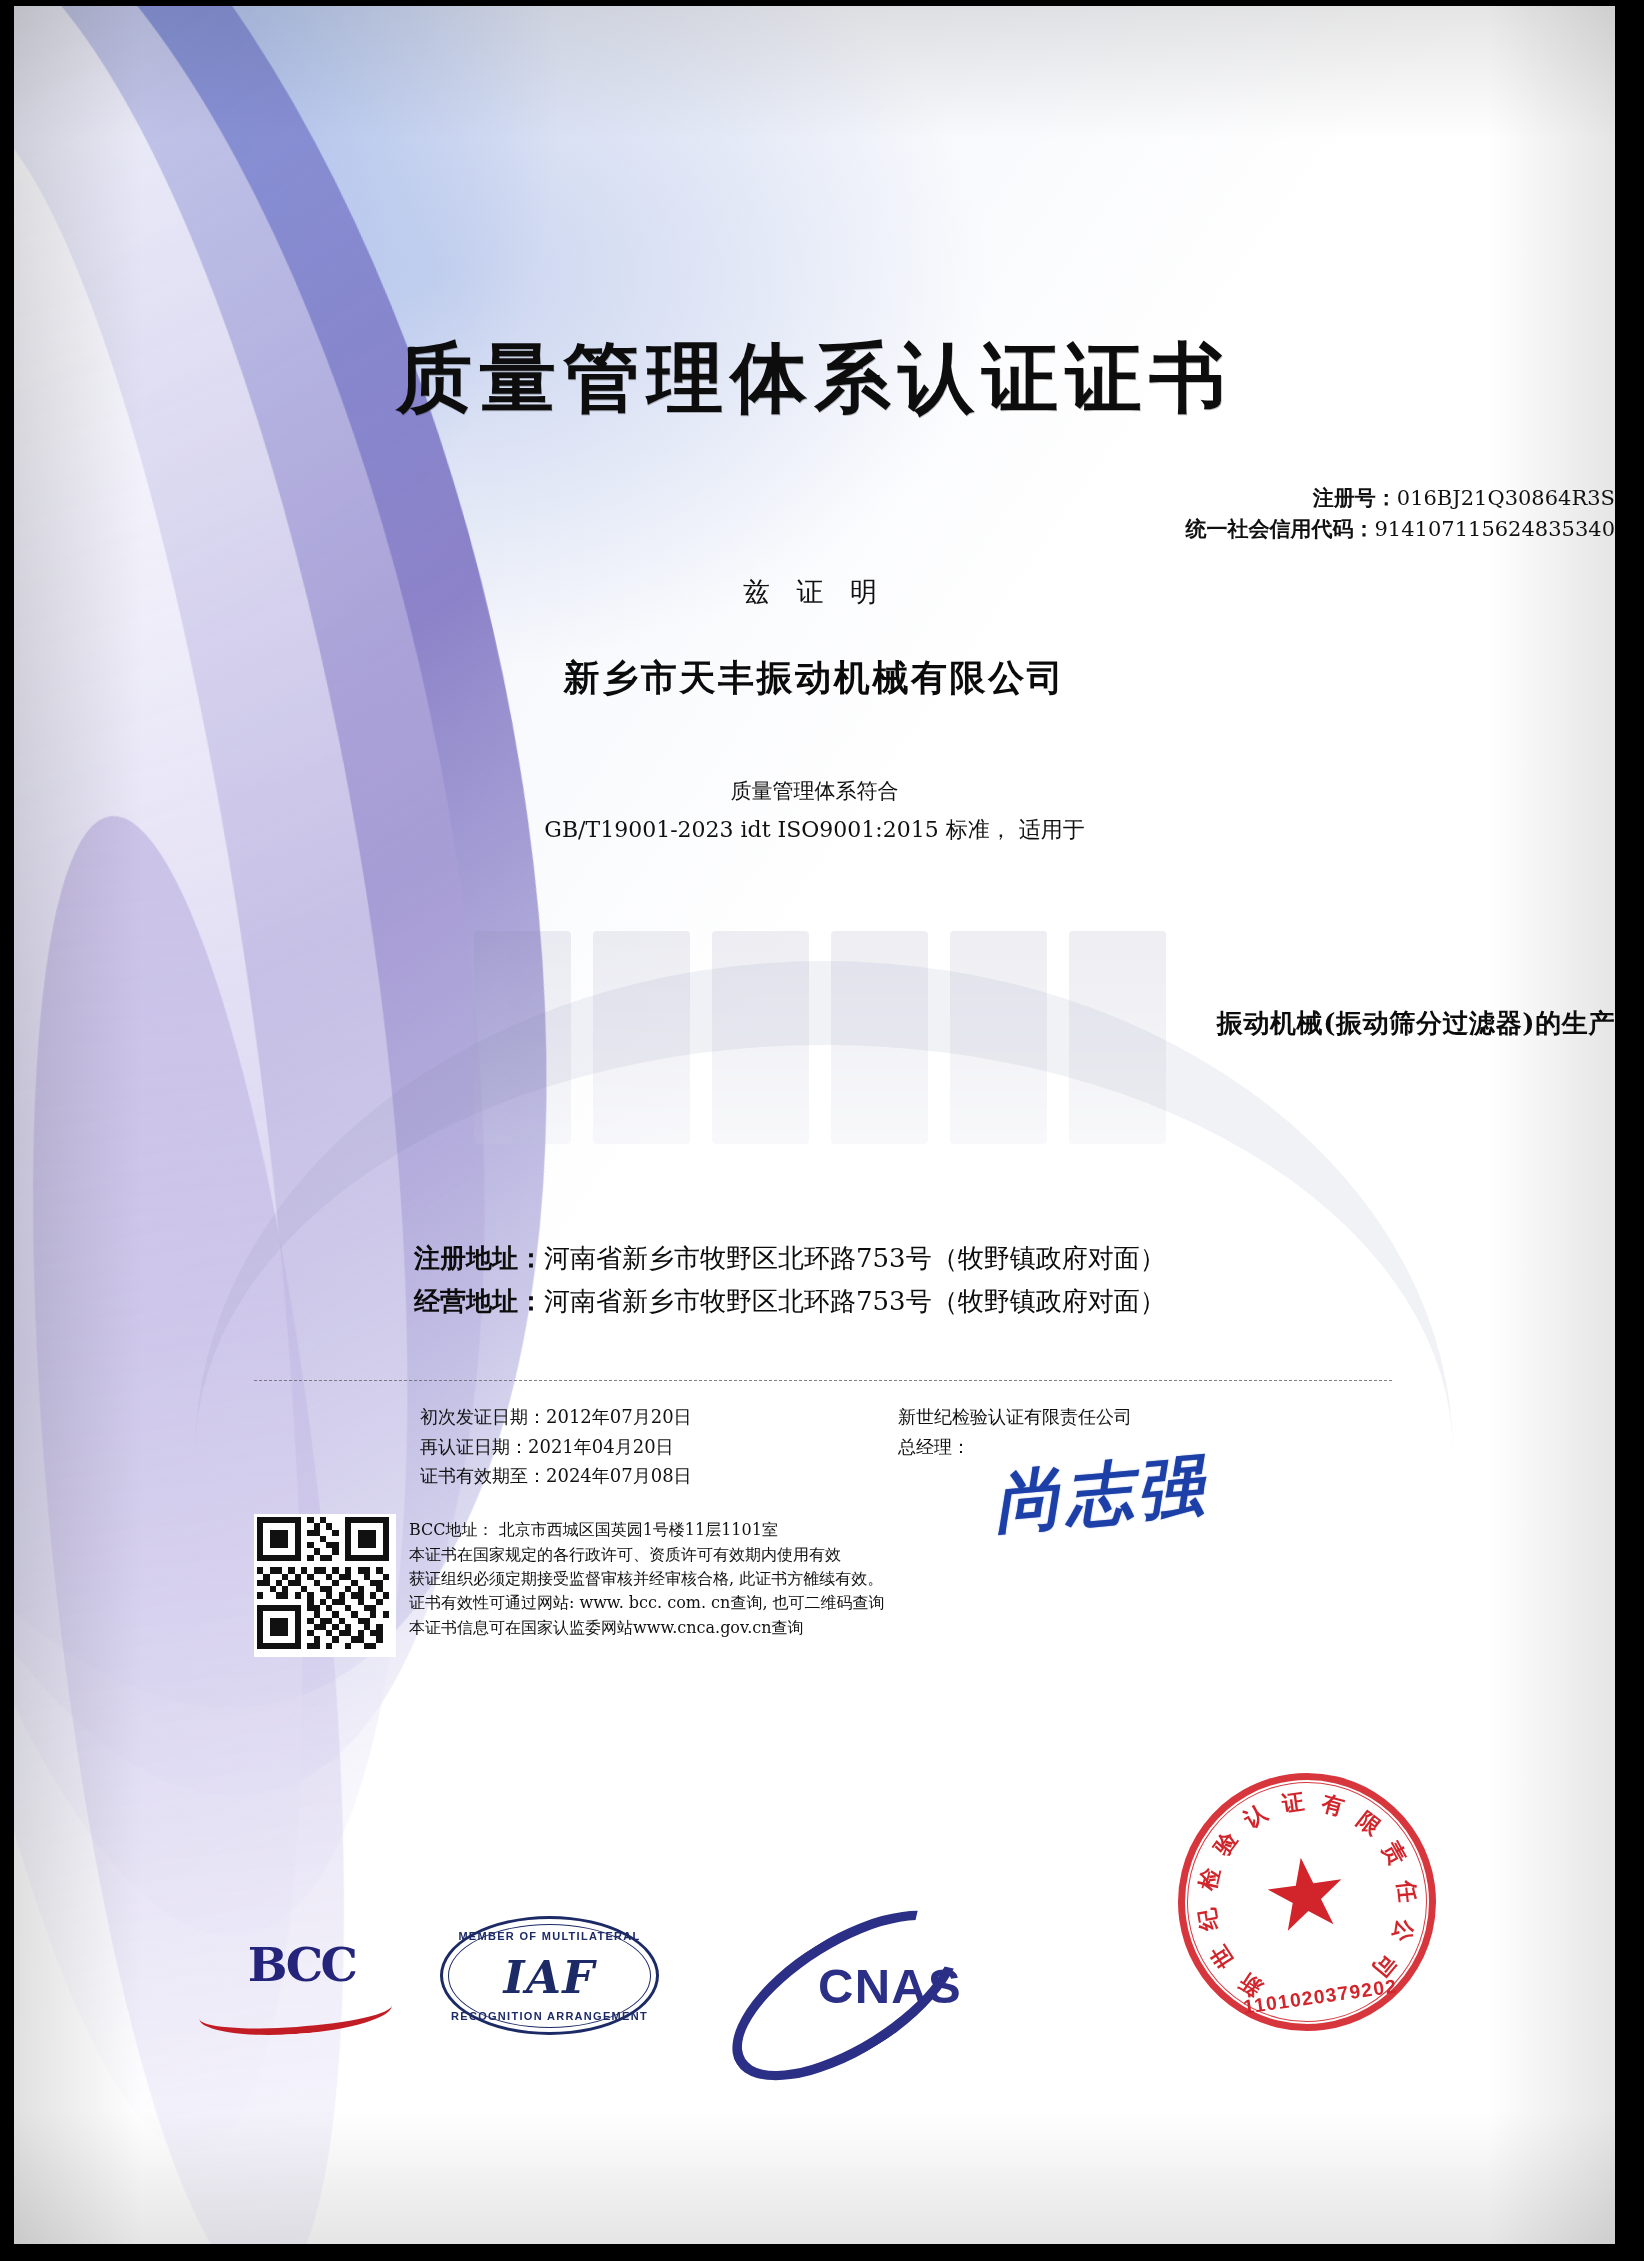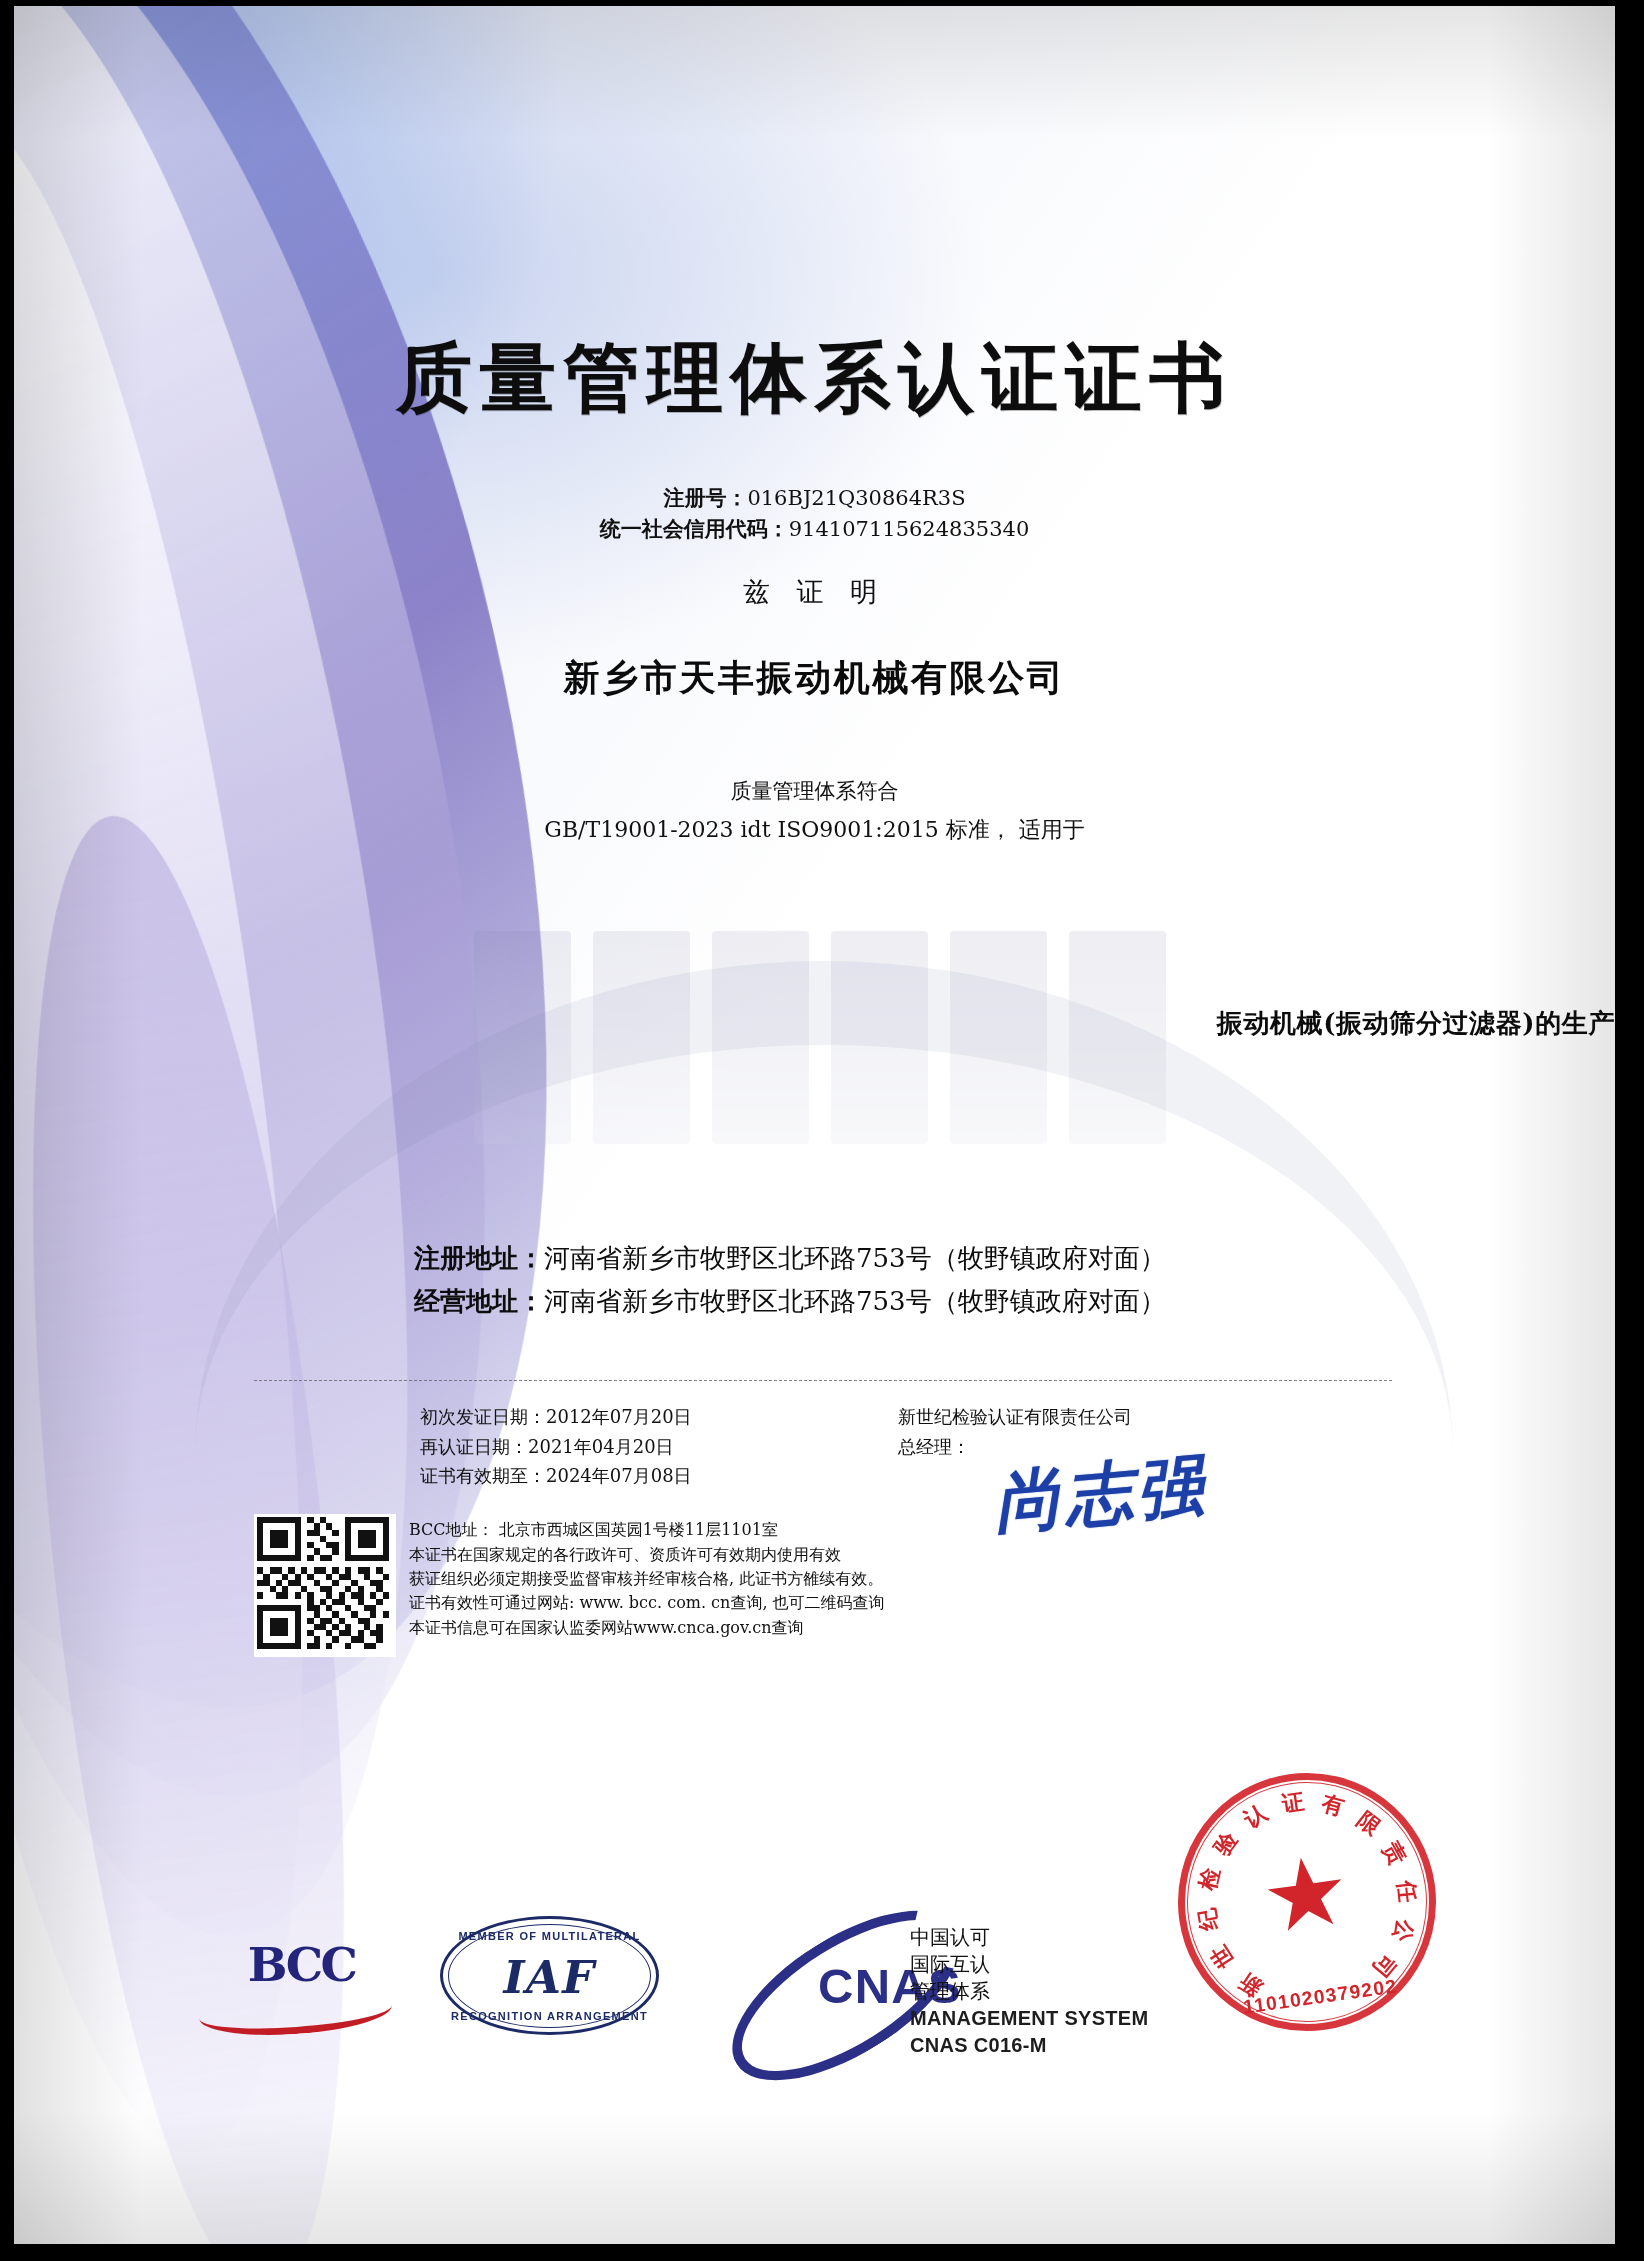--- a/index.html
+++ b/index.html
@@ -135,21 +135,21 @@
     letter-spacing: 7.7px;
     color: #0d0d0d;
     text-shadow: 0.6px 0.6px 0 rgba(0,0,0,.25);
   }
 
   .reg-block {
     position: absolute;
     top: 477px;
     left: 0;
     width: 1601px;
-    text-align: center;
+    text-align: right;
     font-family: "DejaVu Serif", "Liberation Serif", serif;
     font-size: 21px;
     line-height: 1.45;
     color: #111;
   }
   .reg-block b { font-weight: bold; }
 
   .hereby {
     position: absolute;
     top: 568px;
@@ -674,27 +674,20 @@
           <div class="iaf-top">MEMBER OF MULTILATERAL</div>
           <div class="iaf-main">IAF</div>
           <div class="iaf-bot">RECOGNITION  ARRANGEMENT</div>
         </div>
 
         <div class="cnas">
           <div class="ring"></div>
           <div class="cnas-text">CNAS</div>
         </div>
 
-        <div class="cnas-label">
-          <div class="zh">中国认可</div>
-          <div class="zh">国际互认</div>
-          <div class="zh">管理体系</div>
-          <div class="en">MANAGEMENT SYSTEM</div>
-          <div class="code">CNAS C016-M</div>
-        </div>
       </div>
 
       <div class="seal">
         <div class="outer"></div>
         <div class="inner"></div>
         <div class="arc-text" id="seal-arc">
             <span style="transform: translate(-67px, 74px) rotate(-138deg) translate(-50%, -50%);">新</span>
             <span style="transform: translate(-91px, 42px) rotate(-115deg) translate(-50%, -50%);">世</span>
             <span style="transform: translate(-100px, 3.5px) rotate(-92deg) translate(-50%, -50%);">纪</span>
             <span style="transform: translate(-93px, -36px) rotate(-69deg) translate(-50%, -50%);">检</span>

